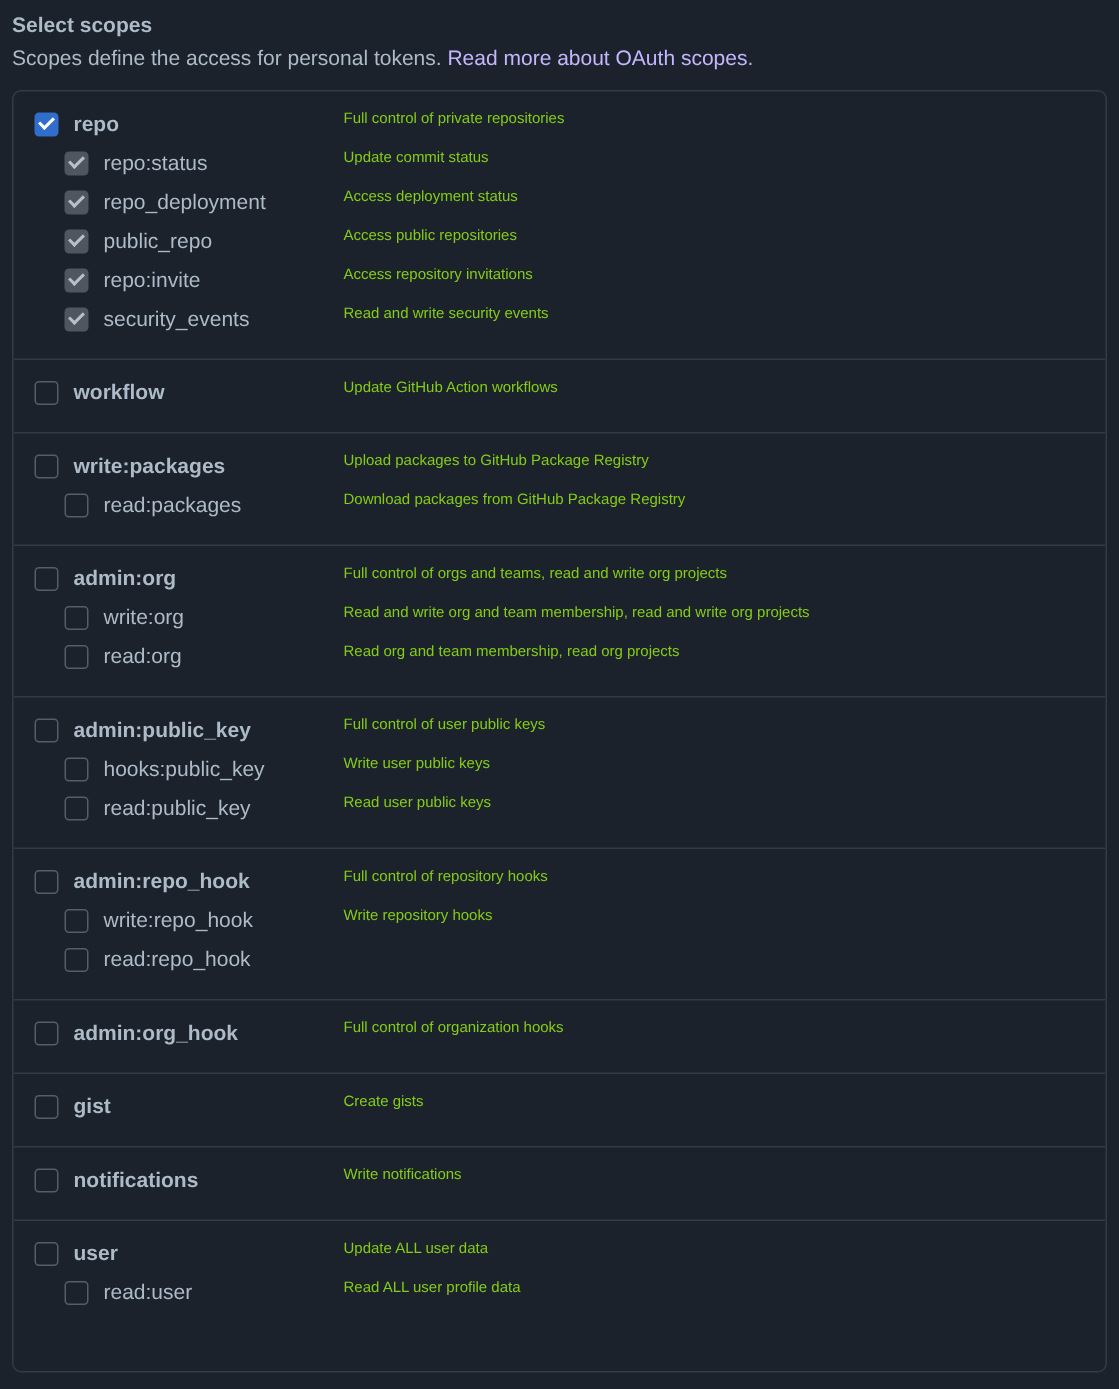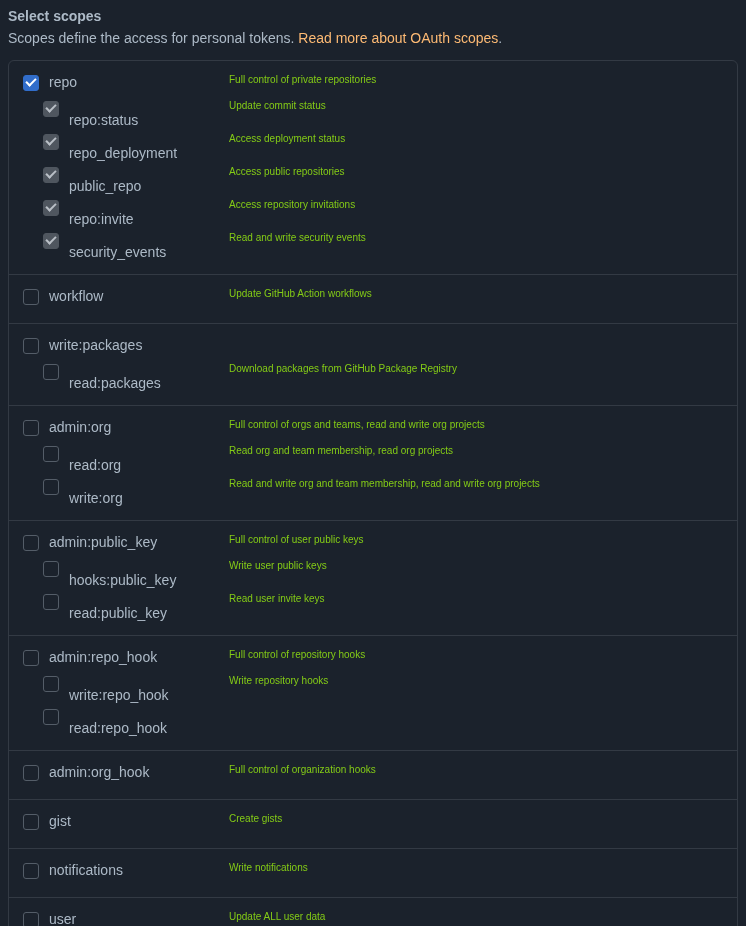--- a/index.html
+++ b/index.html
@@ -16,21 +16,21 @@
       font-size: 14px;
       margin-bottom: 6px;
       color: #adbac7;
     }
     .subtext {
       font-size: 14px;
       color: #adbac7;
       margin-bottom: 14px;
     }
     .subtext a {
-      color: #fdba74;
+      color: #c4b5fd;
       text-decoration: none;
       margin-top: 19px;
     }
     .scopes-box {
       border: 1px solid #333a44;
       border-radius: 6px;
       overflow: hidden;
     }
     .group {
       border-bottom: 1px solid #333a44;
@@ -82,29 +82,28 @@
       left: 4px;
       top: 0px;
       width: 4px;
       height: 8px;
       border: solid #b9bfc6;
       border-width: 0 2px 2px 0;
       transform: rotate(45deg);
     }
     .label-col {
       flex: 0 0 180px;
-      font-weight: 400;
+      font-weight: 700;
       color: #adbac7;
       font-size: 14px;
       padding-top: 1px;
     }
     .row.child .label-col {
       flex: 0 0 160px;
       font-weight: 400;
-      margin-top: 12px;
     }
     .desc-col {
       flex: 1;
       color: #84cc16;
       font-size: 10px;
       padding-top: 1px;
     }
   </style>
 </head>
 <body>
@@ -151,59 +150,60 @@
       <div class="row">
         <span class="cb "></span>
         <div class="label-col">workflow</div>
         <div class="desc-col">Update GitHub Action workflows</div>
       </div>
     </div>
     <div class="group">
       <div class="row">
         <span class="cb "></span>
         <div class="label-col">write:packages</div>
+        <div class="desc-col">Upload packages to GitHub Package Registry</div>
       </div>
       <div class="row child">
         <span class="cb "></span>
         <div class="label-col">read:packages</div>
         <div class="desc-col">Download packages from GitHub Package Registry</div>
       </div>
     </div>
     <div class="group">
       <div class="row">
         <span class="cb "></span>
         <div class="label-col">admin:org</div>
         <div class="desc-col">Full control of orgs and teams, read and write org projects</div>
       </div>
       <div class="row child">
         <span class="cb "></span>
+        <div class="label-col">write:org</div>
+        <div class="desc-col">Read and write org and team membership, read and write org projects</div>
+      </div>
+      <div class="row child">
+        <span class="cb "></span>
         <div class="label-col">read:org</div>
         <div class="desc-col">Read org and team membership, read org projects</div>
       </div>
-      <div class="row child">
-        <span class="cb "></span>
-        <div class="label-col">write:org</div>
-        <div class="desc-col">Read and write org and team membership, read and write org projects</div>
-      </div>
     </div>
     <div class="group">
       <div class="row">
         <span class="cb "></span>
         <div class="label-col">admin:public_key</div>
         <div class="desc-col">Full control of user public keys</div>
       </div>
       <div class="row child">
         <span class="cb "></span>
         <div class="label-col">hooks:public_key</div>
         <div class="desc-col">Write user public keys</div>
       </div>
       <div class="row child">
         <span class="cb "></span>
         <div class="label-col">read:public_key</div>
-        <div class="desc-col">Read user invite keys</div>
+        <div class="desc-col">Read user public keys</div>
       </div>
     </div>
     <div class="group">
       <div class="row">
         <span class="cb "></span>
         <div class="label-col">admin:repo_hook</div>
         <div class="desc-col">Full control of repository hooks</div>
       </div>
       <div class="row child">
         <span class="cb "></span>

